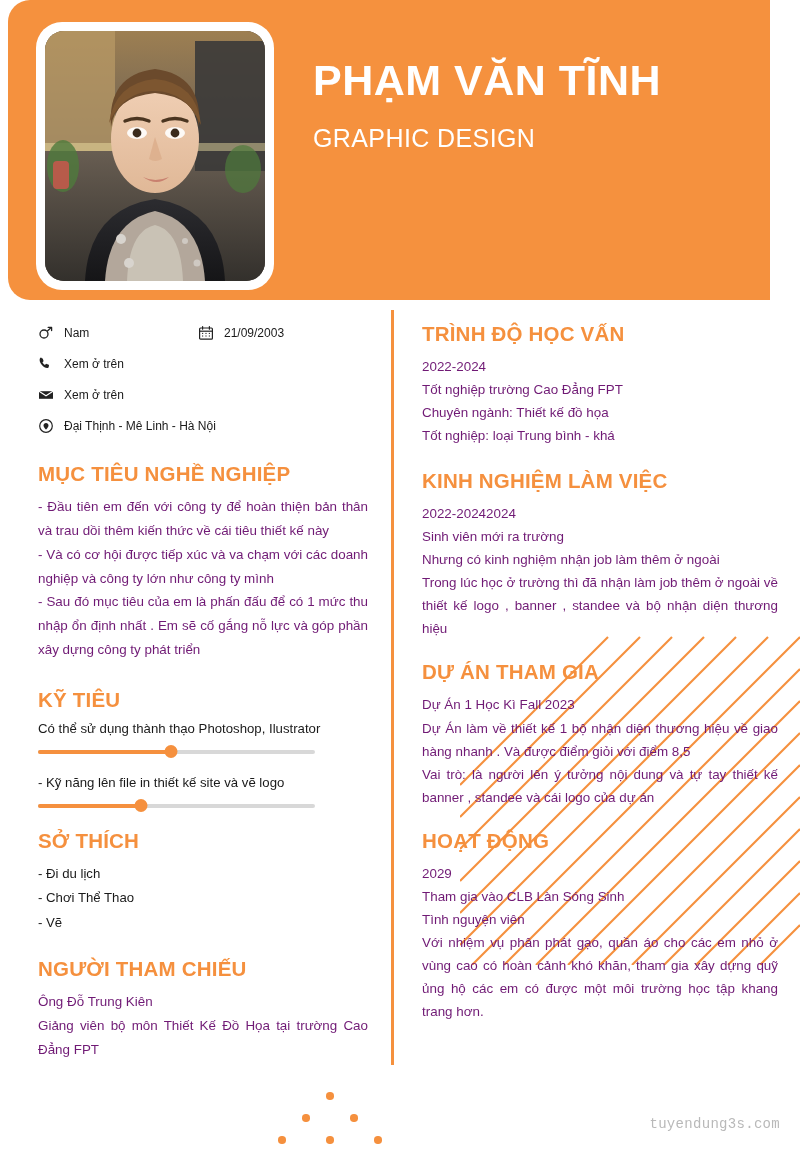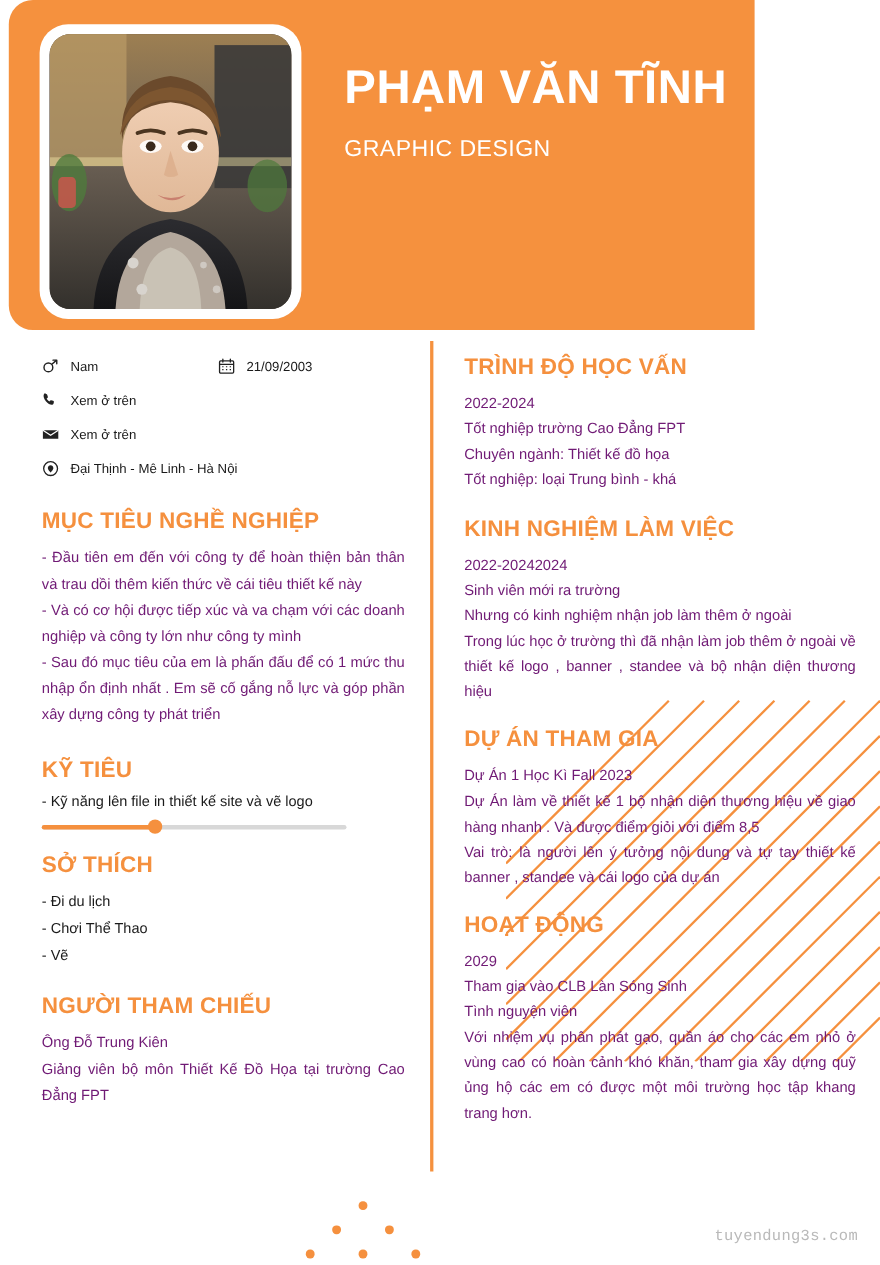--- a/index.html
+++ b/index.html
@@ -12,21 +12,21 @@
   .page {
     position: relative;
     width: 800px; height: 1150px;
     background: #ffffff;
     overflow: hidden;
   }
 
   
   .header {
     position: absolute;
-    left: 8px; top: 0; width: 678px; height: 300px;
+    left: 8px; top: 0; width: 762px; height: 300px;
     background: #F5913E;
     border-top-left-radius: 22px;
     border-bottom-left-radius: 22px;
     overflow: hidden;
   }
   .photo-frame {
     position: absolute;
     left: 28px; top: 22px;
     width: 238px; height: 268px;
     background: #ffffff;
@@ -50,21 +50,21 @@
   .name {
     font-size: 43px;
     font-weight: bold;
     color: #ffffff;
     letter-spacing: 0.5px;
     line-height: 1.05;
     white-space: nowrap;
   }
   .subtitle {
     margin-top: 21px;
-    font-size: 21px;
+    font-size: 25px;
     font-weight: normal;
     color: #ffffff;
     letter-spacing: 0.4px;
   }
 
   
   .divider {
     position: absolute;
     left: 391px; top: 310px;
     width: 3px; height: 755px;
@@ -351,20 +351,28 @@
     <h2 class="sec first-sec">MỤC TIÊU NGHỀ NGHIỆP</h2>
     <div class="body-text just">
       <span class="body-line">- Đầu tiên em đến với công ty để hoàn thiện bản thân và trau dồi thêm  kiến thức về cái tiêu thiết kế này</span>
       <span class="body-line">- Và có cơ hội được tiếp xúc và va chạm với các doanh nghiệp và công ty lớn như công ty mình</span>
       <span class="body-line">- Sau đó mục tiêu của em là phấn đấu để có 1 mức thu nhập ổn định nhất . Em sẽ cố gắng nỗ lực và góp phần xây dựng công ty phát triển</span>
     </div>
 
     <h2 class="sec">KỸ TIÊU</h2>
     <div>
       <div class="skill">
+        <div class="skill-label">Có thể sử dụng thành thạo Photoshop, Ilustrator</div>
+        <div class="bar-wrap">
+          <div class="bar-track"></div>
+          <div class="bar-fill" style="width:133px"></div>
+          <div class="bar-knob" style="left:133px"></div>
+        </div>
+      </div>
+      <div class="skill">
         <div class="skill-label">- Kỹ năng lên file in thiết kế site và vẽ logo</div>
         <div class="bar-wrap">
           <div class="bar-track"></div>
           <div class="bar-fill" style="width:103px"></div>
           <div class="bar-knob" style="left:103px"></div>
         </div>
       </div>
     </div>
 
     <h2 class="sec" style="margin-top:14px">SỞ THÍCH</h2>

